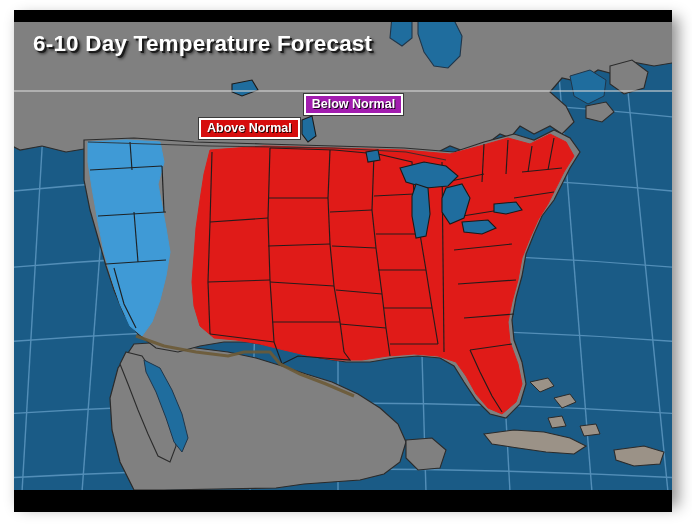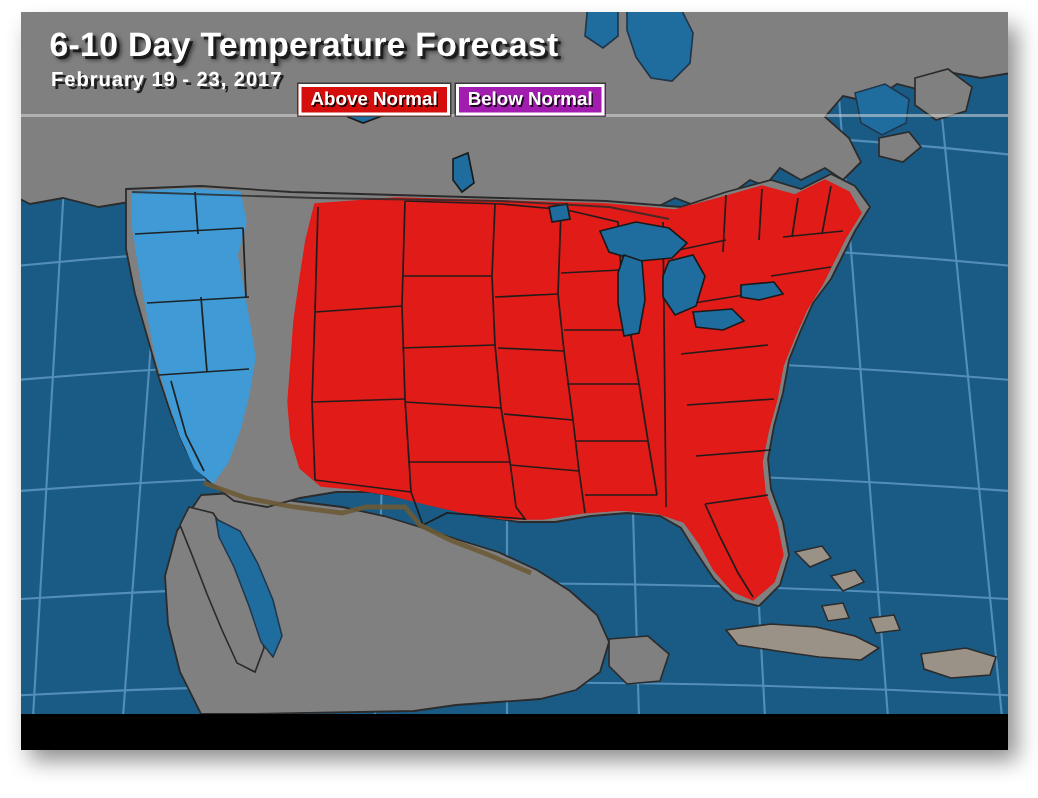--- a/index.html
+++ b/index.html
@@ -10,21 +10,21 @@
     overflow:hidden;
     position:relative;
   }
   
   #map-shadow{
     position:absolute;left:14px;top:10px;width:658px;height:490px;
     box-shadow:6px 7px 14px rgba(0,0,0,0.45);
     background:#000;
   }
   #map-frame{
-    position:absolute;left:14px;top:8px;width:658px;height:490px;
+    position:absolute;left:14px;top:22px;width:658px;height:490px;
     background:#000000;
     overflow:hidden;
   }
   
   #map-canvas{
     position:absolute;left:0;top:0;width:658px;height:468px;
     background:#1a5b86;
     overflow:hidden;
   }
   #bottom-bar{
@@ -59,21 +59,21 @@
     display:flex;gap:4px;align-items:center;
   }
   .legend-chip{
     border:2px solid #ffffff;
     padding:1px 6px 2px 6px;
     color:#ffffff;font-weight:bold;font-size:12.5px;
     line-height:14px;white-space:nowrap;
     text-shadow:1px 1px 0 rgba(0,0,0,0.85);
     box-shadow:0 0 0 1px rgba(0,0,0,0.55);
   }
-  .legend-above{background:#d60d0d;}
+  .legend-above{background:#d60d0d;margin-top:48px;}
   .legend-below{background:#a21caf;}
   
   #watermark{
     position:absolute;left:18px;top:84px;z-index:30;
     font-size:30px;font-weight:bold;font-style:italic;
     color:rgba(120,175,215,0.50);
     letter-spacing:1px;
     text-shadow:1px 1px 0 rgba(20,60,95,0.35);
     pointer-events:none;
   }
@@ -273,21 +273,20 @@
       </g>
       <g fill="none" stroke="#2b2b2b" stroke-width="1.2" opacity="0.85">
         <path d="M 74 120 L 196 124 L 320 126 L 392 130 L 432 138"></path>
       </g>
     </svg>
 
     <div id="header-band"></div>
     <div id="header-rule"></div>
 
     <div id="title">6-10 Day Temperature Forecast</div>
-    <div id="subtitle">February 19 - 23, 2017</div>
 
     <div id="legend">
       <div class="legend-chip legend-above">Above Normal</div>
       <div class="legend-chip legend-below">Below Normal</div>
     </div>
 
 
   </div>
 
   <div id="bottom-bar"></div>

